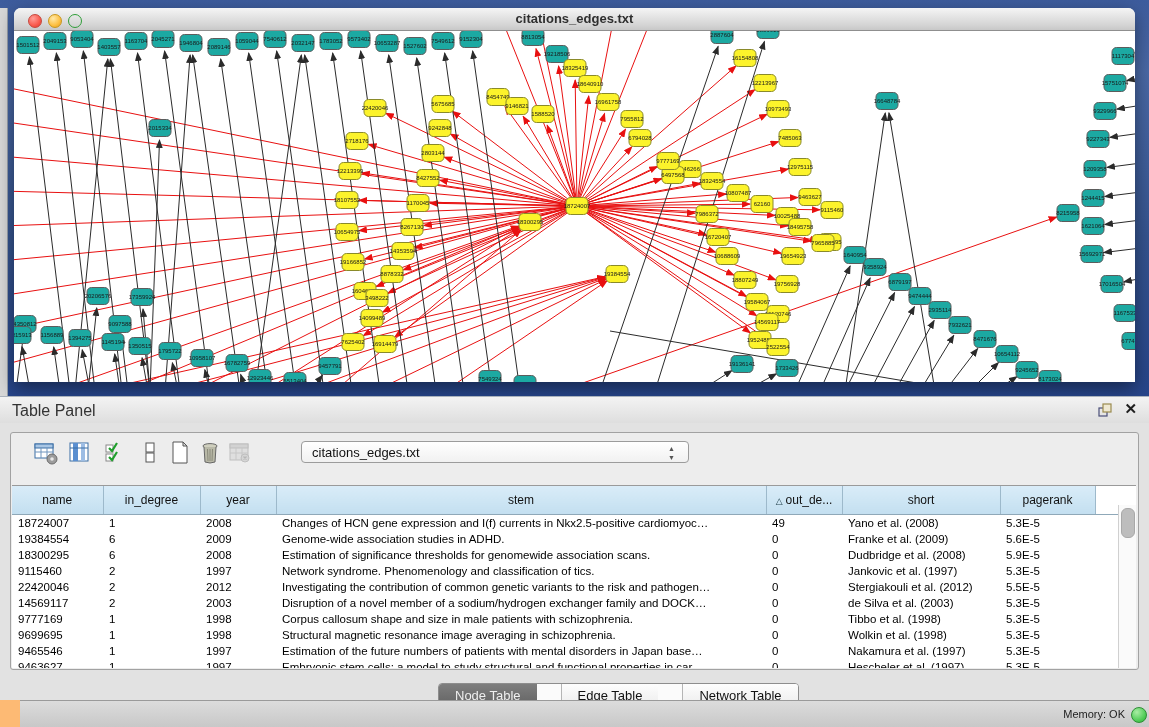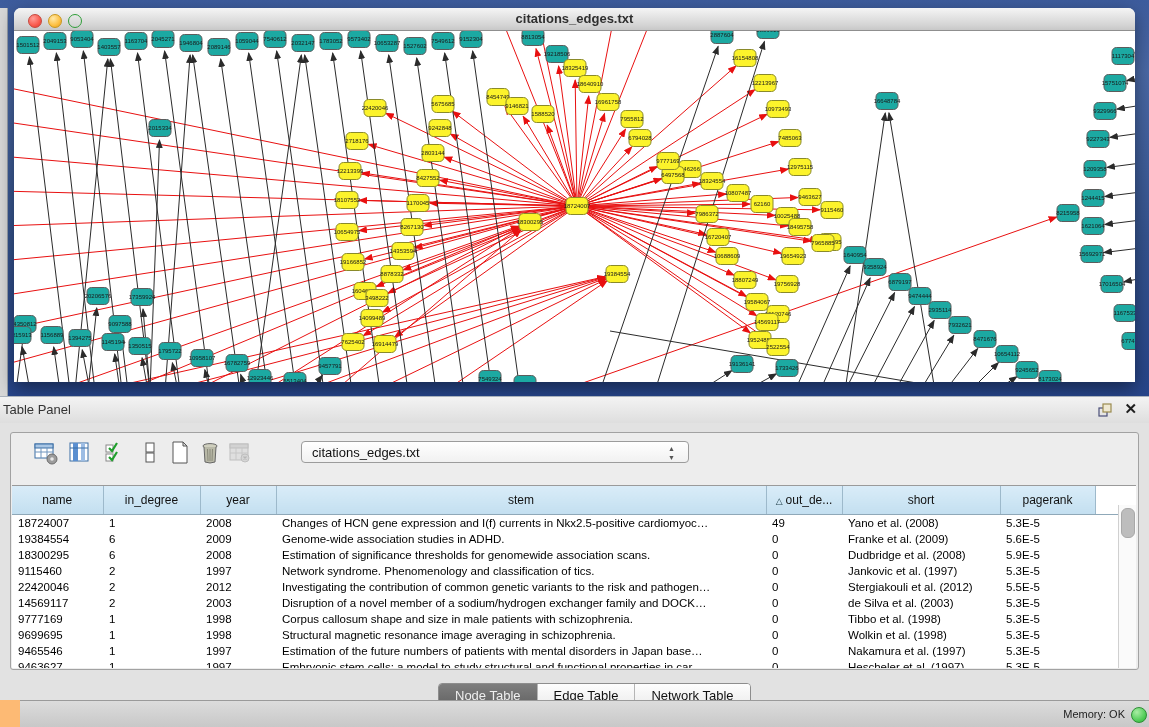--- a/index.html
+++ b/index.html
@@ -19,21 +19,21 @@
   .tl{position:absolute;top:6px;width:12px;height:12px;border-radius:50%;display:inline-block;}
   .tl.red{left:14px;background:radial-gradient(circle at 35% 30%,#ff9d97,#f95a4d 60%,#d83a2e);border:1px solid #c6473d;}
   .tl.yellow{left:34px;background:radial-gradient(circle at 35% 30%,#ffe9a8,#fdbf41 60%,#df9b22);border:1px solid #c9971f;}
   .tl.green{left:54px;background:radial-gradient(circle at 35% 30%,#b6f0a8,#35c649 60%,#23a336;);border:1px solid #2f9e38;}
   .canvas-wrap{position:absolute;left:0;top:23px;width:1121px;height:351px;overflow:hidden;background:#fff;}
   .canvas-wrap svg{display:block;}
 
   
   .panel-header{position:absolute;left:0;top:396px;width:1149px;height:26px;
     background:linear-gradient(180deg,#f3f3f3,#dedede);border-top:1px solid #aab2bc;border-bottom:1px solid #bdbdbd;}
-  .panel-header .ph-title{position:absolute;left:3px;top:5px;font-size:13px;color:#333;}
+  .panel-header .ph-title{position:absolute;left:12px;top:5px;font-size:16px;color:#333;}
   .ph-float{position:absolute;right:36px;top:5px;width:16px;height:16px;cursor:pointer;}
   .ph-close{position:absolute;right:12px;top:3px;font-size:15px;font-weight:bold;color:#1e1e1e;cursor:pointer;}
   .panel-body{position:absolute;left:0;top:423px;width:1149px;height:277px;background:#e2e2e2;}
   .tp-container{position:absolute;left:10px;top:9px;width:1127px;height:236px;background:#ededed;
     border:1px solid #a2a2a2;border-radius:3px;}
   .toolbar{position:absolute;left:8px;top:5px;height:34px;width:1100px;}
   .tb-icon{position:absolute;top:2px;width:26px;height:28px;cursor:pointer;}
   .fx{font-family:"Liberation Serif", serif;font-style:italic;font-weight:bold;font-size:15px;color:#222;margin-left:45px;}
   .tb-select{position:absolute;left:282px;top:3px;width:388px;height:22px;border:1px solid #9c9c9c;border-radius:4px;
     background:linear-gradient(180deg,#ffffff,#f1f1f1);font-size:13px;color:#111;line-height:22px;padding-left:10px;
@@ -46,21 +46,21 @@
   table.grid{border-collapse:collapse;table-layout:fixed;width:1107px;}
   table.grid th{height:28px;background:linear-gradient(180deg,#d9ecf8,#c3dff0);border-right:1px solid #9db9cb;
     border-bottom:1px solid #8fa8b8;font-size:12px;font-weight:normal;color:#111;text-align:center;overflow:hidden;white-space:nowrap;padding:0 2px;cursor:pointer;}
   table.grid th.filler{background:#fff;border-right:none;border-bottom:1px solid #8fa8b8;}
   table.grid td{height:16px;font-size:11.5px;color:#000;white-space:nowrap;overflow:hidden;padding:0 0 0 6px;cursor:default;}
   .sort-glyph{font-size:9px;color:#24424e;margin-right:3px;}
   .vscroll{position:absolute;right:0;top:19px;width:17px;height:163px;background:#fafafa;border-left:1px solid #d0d0d0;}
   .vthumb{position:absolute;left:2px;top:3px;width:12px;height:28px;border-radius:6px;background:#bdbdbd;border:1px solid #a8a8a8;cursor:pointer;}
 
   .tabs{position:absolute;left:427px;top:250px;height:23px;display:flex;border:1px solid #8d8d8d;border-radius:4px;
-    overflow:hidden;background:#fbfbfb;box-shadow:0 1px 0 rgba(255,255,255,.7);}
+    overflow:hidden;background:#fbfbfb;box-shadow:0 1px 0 rgba(255,255,255,.7);gap:24px;}
   .tab{font-size:13px;line-height:23px;padding:0 16px;color:#111;background:linear-gradient(180deg,#fdfdfd,#ececec);
     border-left:1px solid #b5b5b5;cursor:pointer;}
   .tab:first-child{border-left:none;}
   .tab.selected{background:linear-gradient(180deg,#7e7e7e,#626262);color:#efefef;}
 
   .status-bar{position:absolute;left:12px;top:700px;width:1149px;height:27px;
     background:linear-gradient(180deg,#dcdcdc,#c7c7c7);border-top:1px solid #9a9a9a;margin-left:8px;}
   .mem-label{position:absolute;right:44px;top:7px;font-size:11px;color:#222;}
   .mem-dot{position:absolute;right:22px;top:6px;width:14px;height:14px;border-radius:50%;
     background:radial-gradient(circle at 35% 30%,#a9eda4,#4ecb55 65%,#2fae3a);border:1px solid #2d8f35;}

